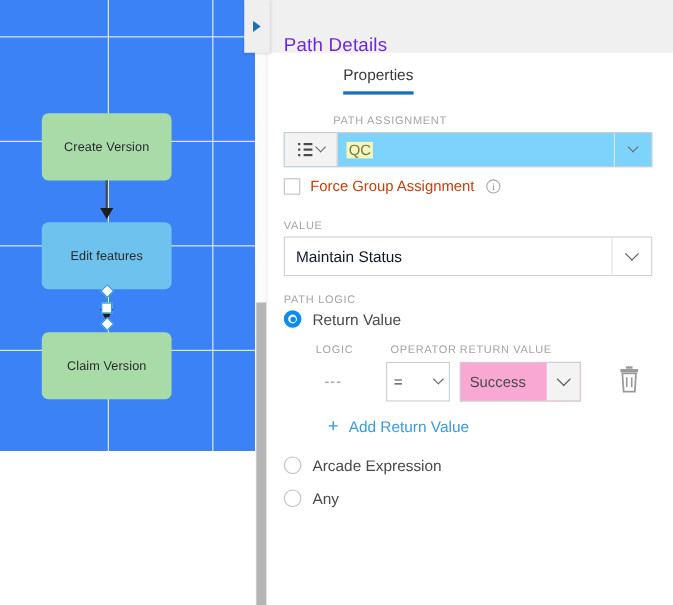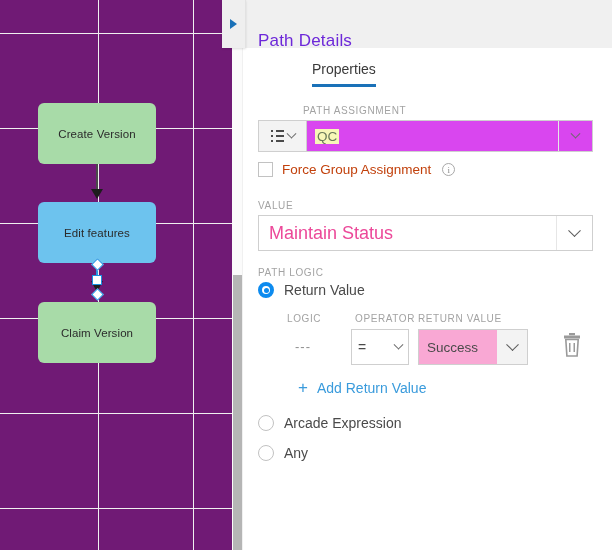--- a/index.html
+++ b/index.html
@@ -7,22 +7,22 @@
     width: 612px; height: 550px;
     font-family: "Liberation Sans", sans-serif;
     background: #ffffff;
     overflow: hidden;
   }
   .app { position: relative; width: 612px; height: 550px; }
 
   
   .canvas {
     position: absolute; left: 0; top: 0;
-    width: 232px; height: 550px;
-    background: #701a75;
+    width: 232px; height: 410px;
+    background: #3b82f6;
     overflow: hidden;
   }
   .grid-v, .grid-h { position: absolute; background: #f0f0f0; }
   .grid-v { width: 1px; top: 0; height: 550px; }
   .grid-h { height: 1px; left: 0; width: 232px; }
 
   .node {
     position: absolute;
     border-radius: 6px;
     display: flex; align-items: center; justify-content: center;
@@ -142,21 +142,21 @@
   .lbl-path-assign { left: 25px; top: 57px; margin-left: 45px; }
   .lbl-status      { left: 25px; top: 152px; }
   .lbl-path-logic  { left: 25px; top: 219px; }
 
   
   .pa-row {
     position: absolute; left: 25px; top: 72px;
     width: 335px; height: 32px;
     border: 1px solid #cfcfcf;
     display: flex; align-items: stretch;
-    background: #d946ef;
+    background: #7dd3fc;
   }
   .pa-iconbtn {
     width: 48px; background: #f3f3f3;
     border-right: 1px solid #cfcfcf;
     display: flex; align-items: center; justify-content: center; gap: 4px;
     cursor: pointer;
   }
   .list-icon { display: flex; flex-direction: column; gap: 2.5px; }
   .list-icon .ln { display: flex; align-items: center; gap: 2.5px; }
   .list-icon .dot { width: 2.5px; height: 2.5px; background: #4a4a4a; }
@@ -200,21 +200,21 @@
   
   .status-select {
     position: absolute; left: 25px; top: 167px;
     width: 335px; height: 36px;
     border: 1px solid #cfcfcf; background: #fff;
     display: flex; align-items: stretch;
     cursor: pointer;
   }
   .status-select .val {
     flex: 1; display: flex; align-items: center;
-    padding-left: 10px; font-size: 18px; color: #ec4899;
+    padding-left: 10px; font-size: 14px; color: #0f172a;
   }
   .status-select .car {
     width: 36px; border-left: 1px solid #e6e6e6;
     display: flex; align-items: center; justify-content: center;
   }
   .chev-lg {
     width: 9px; height: 9px;
     border-right: 1.5px solid #5c5c5c;
     border-bottom: 1.5px solid #5c5c5c;
     transform: rotate(45deg) translate(-2px,-2px);

